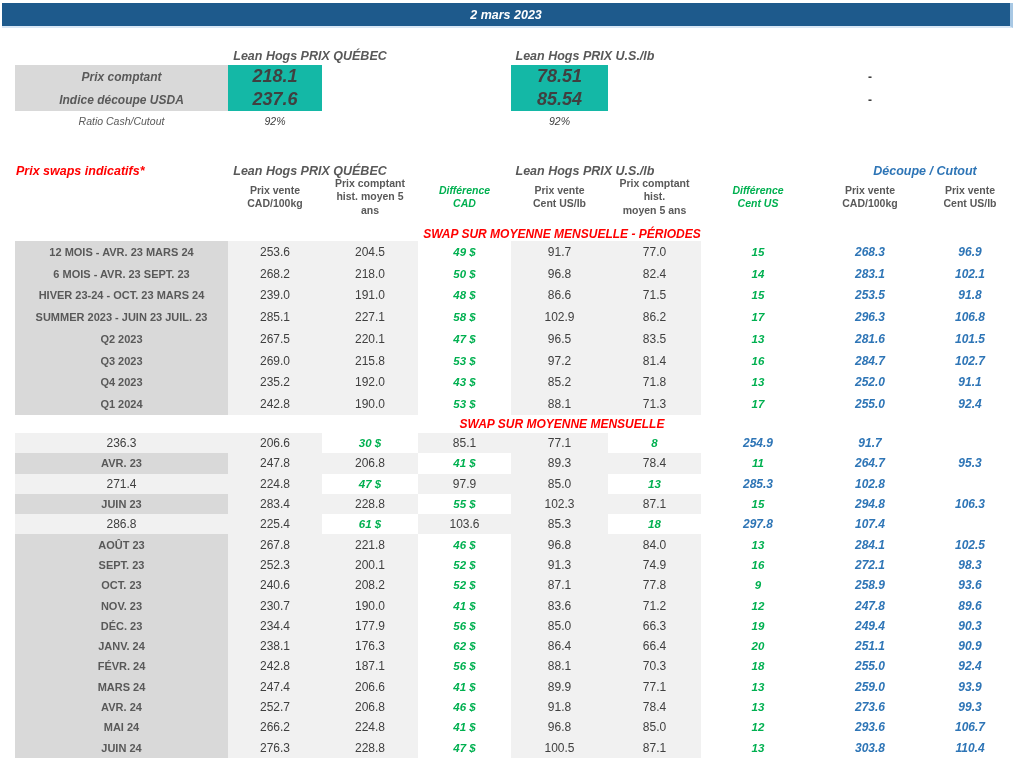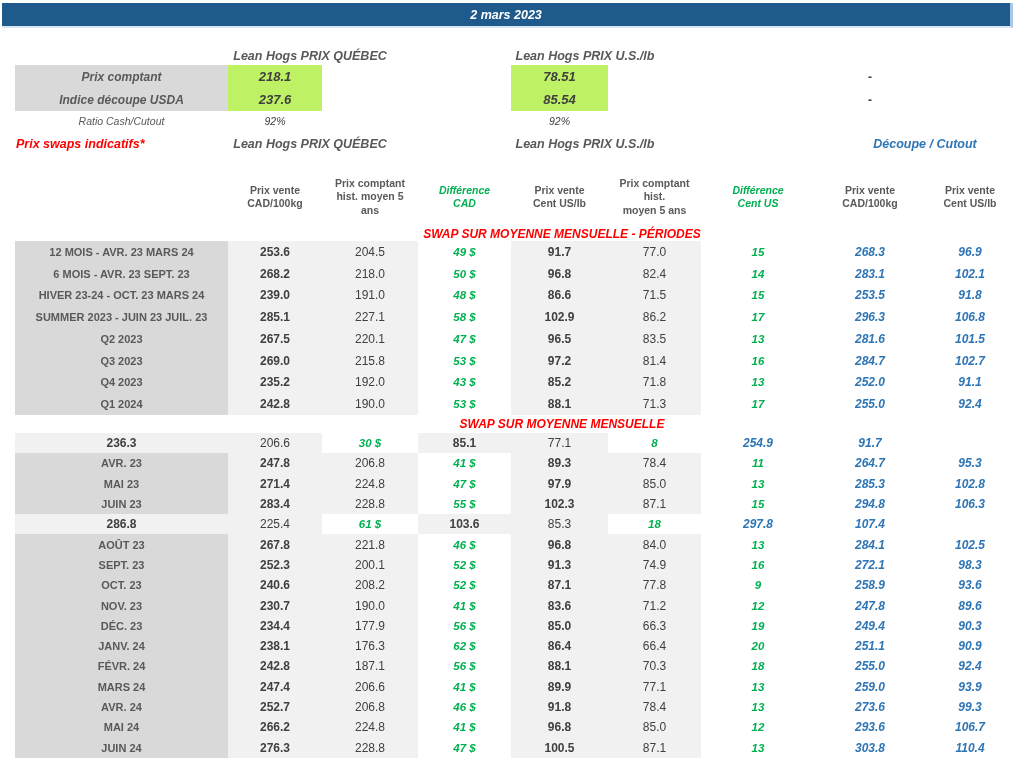--- a/index.html
+++ b/index.html
@@ -14,44 +14,44 @@
   .grid{position:absolute;left:15px;display:grid;
         grid-template-columns:213px 94px 96px 93px 97px 93px 114px 110px 90px;}
   .cell{display:flex;align-items:center;justify-content:center;overflow:visible;}
   
   #spot{top:46px;grid-template-rows:19px 23px 23px 20px;}
   .secthead{font-size:12.5px;font-weight:700;font-style:italic;color:#595959;}
   .qcspan{grid-column:2/4;transform:translateX(-13px);}
   .usspan{grid-column:5/7;transform:translateX(-21px);}
   .cutspan{grid-column:8/10;transform:translateX(10px);color:#2E75B6;}
   .slbl{font-size:12px;font-weight:700;font-style:italic;color:#595959;background:#D9D9D9;}
-  .sval{font-size:13px;font-weight:700;font-style:italic;color:#404040;background:#bef264;}
+  .sval{font-size:18px;font-weight:700;font-style:italic;color:#404040;background:#14b8a6;}
   .sdash{font-size:12px;font-weight:700;color:#404040;}
   .rlbl{font-size:10.5px;font-style:italic;color:#595959;}
   .rval{font-size:10.5px;font-style:italic;color:#404040;}
   
-  #swapshead{top:134px;grid-template-rows:20px;text-align:right;}
+  #swapshead{top:161px;grid-template-rows:20px;text-align:right;}
   .swtitle{font-size:12.5px;font-weight:700;font-style:italic;color:#FF0000;
            justify-content:flex-start;padding-left:1px;}
   
   #colheads{top:169px;grid-template-rows:56px;}
   .ch{font-size:10.5px;font-weight:700;color:#595959;text-align:center;line-height:1.25;}
   .ch span{white-space:pre-line;display:block;width:max-content;max-width:none;}
   .chg{color:#00B050;font-style:italic;}
   
   #table{top:226px;grid-template-columns:1000px;grid-auto-rows:min-content;}
   .sec-title{height:15px;display:flex;align-items:center;justify-content:center;
              transform:translateX(47px);font-size:12px;font-weight:700;font-style:italic;color:#FF0000;}
   .sec-title.second{height:18px;}
   .trow{display:grid;grid-template-columns:213px 94px 96px 93px 97px 93px 114px 110px 90px;}
   .trow.s0{height:21.75px;}
   .trow.s1{height:20.3px;}
   .lbl{font-size:11px;font-weight:700;color:#595959;background:#D9D9D9;}
   .num{font-size:12px;color:#404040;}
-  .b{font-weight:700;}
+  .b{font-weight:400;}
   .bgl{background:#F1F1F1;}
   .grn{color:#00B050;font-style:italic;font-weight:700;font-size:11.5px;}
   .blu{color:#2E75B6;font-style:italic;font-weight:600;font-size:12px;}
 </style>
 </head>
 <body>
 
 <div id="app">
 
   <div class="bar">
@@ -250,21 +250,20 @@
         <div class="cell num b bgl">247.8</div>
         <div class="cell num bgl">206.8</div>
         <div class="cell grn">41 $</div>
         <div class="cell num b bgl">89.3</div>
         <div class="cell num bgl">78.4</div>
         <div class="cell grn">11</div>
         <div class="cell blu">264.7</div>
         <div class="cell blu">95.3</div>
       </div>
       <div class="trow s1">
-        <div class="cell lbl">MAI 23</div>
         <div class="cell num b bgl">271.4</div>
         <div class="cell num bgl">224.8</div>
         <div class="cell grn">47 $</div>
         <div class="cell num b bgl">97.9</div>
         <div class="cell num bgl">85.0</div>
         <div class="cell grn">13</div>
         <div class="cell blu">285.3</div>
         <div class="cell blu">102.8</div>
       </div>
       <div class="trow s1">

